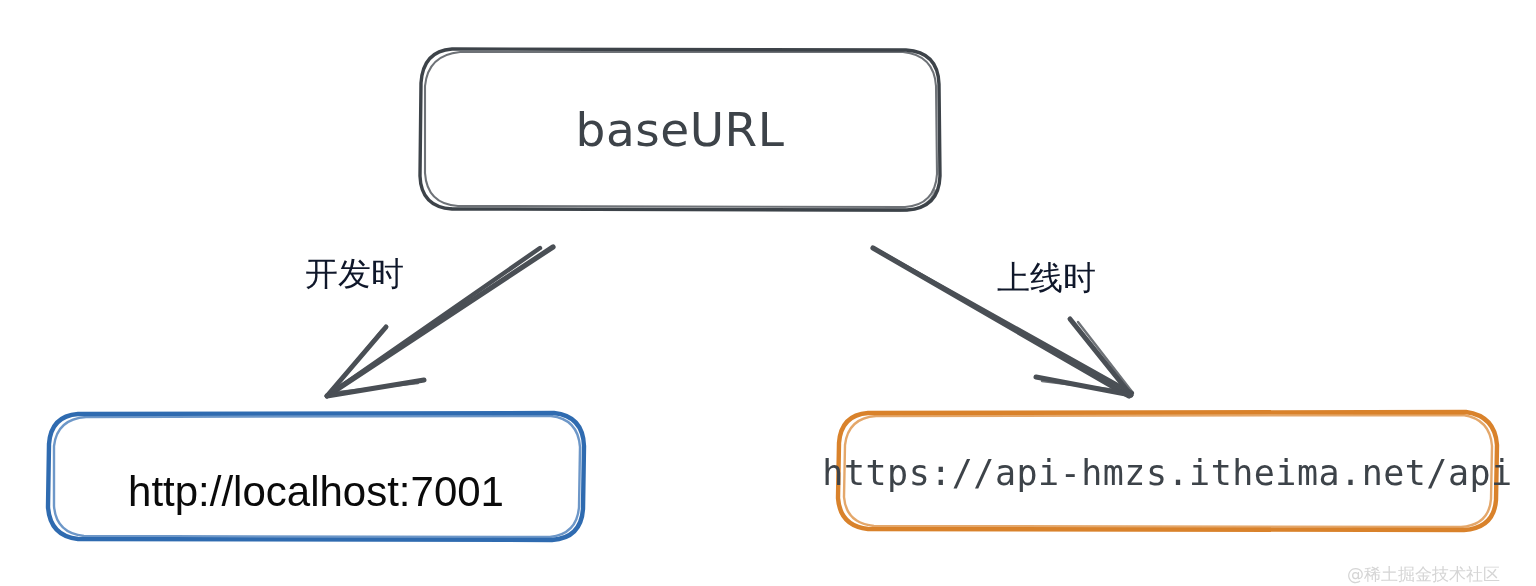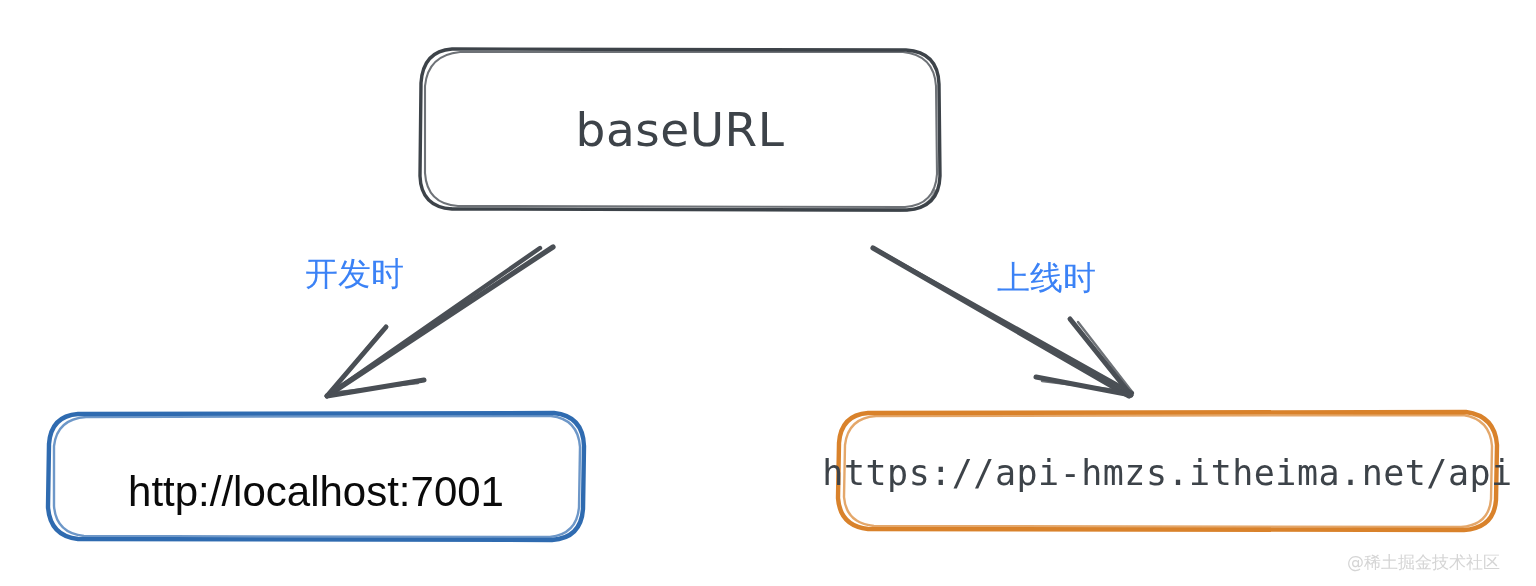--- a/index.html
+++ b/index.html
@@ -58,37 +58,37 @@
     font-family: "DejaVu Sans Mono", "Liberation Mono", monospace;
     font-size: 35px;
     font-weight: 500;
     letter-spacing: 0.5px;
     color: #3d4349;
   }
   .edge-label {
     position: absolute;
     font-family: Liberation Sans, sans-serif;
     font-size: 33px;
-    color: #3b82f6;
+    color: #0f172a;
     white-space: pre;
     user-select: none;
   }
   #dev-edge-label {
     left: 305px;
     top: 252px;
   }
   #prod-edge-label {
     left: 997px;
     top: 256px;
     text-align: right;
   }
   #watermark {
     position: absolute;
     right: 36px;
-    bottom: 12px;
+    bottom: 0;
     font-family: "DejaVu Sans", "Liberation Sans", sans-serif;
     font-size: 17px;
     color: #d5d5d5;
     white-space: pre;
     user-select: none;
     text-align: right;
   }
 </style>
 </head>
 <body>

